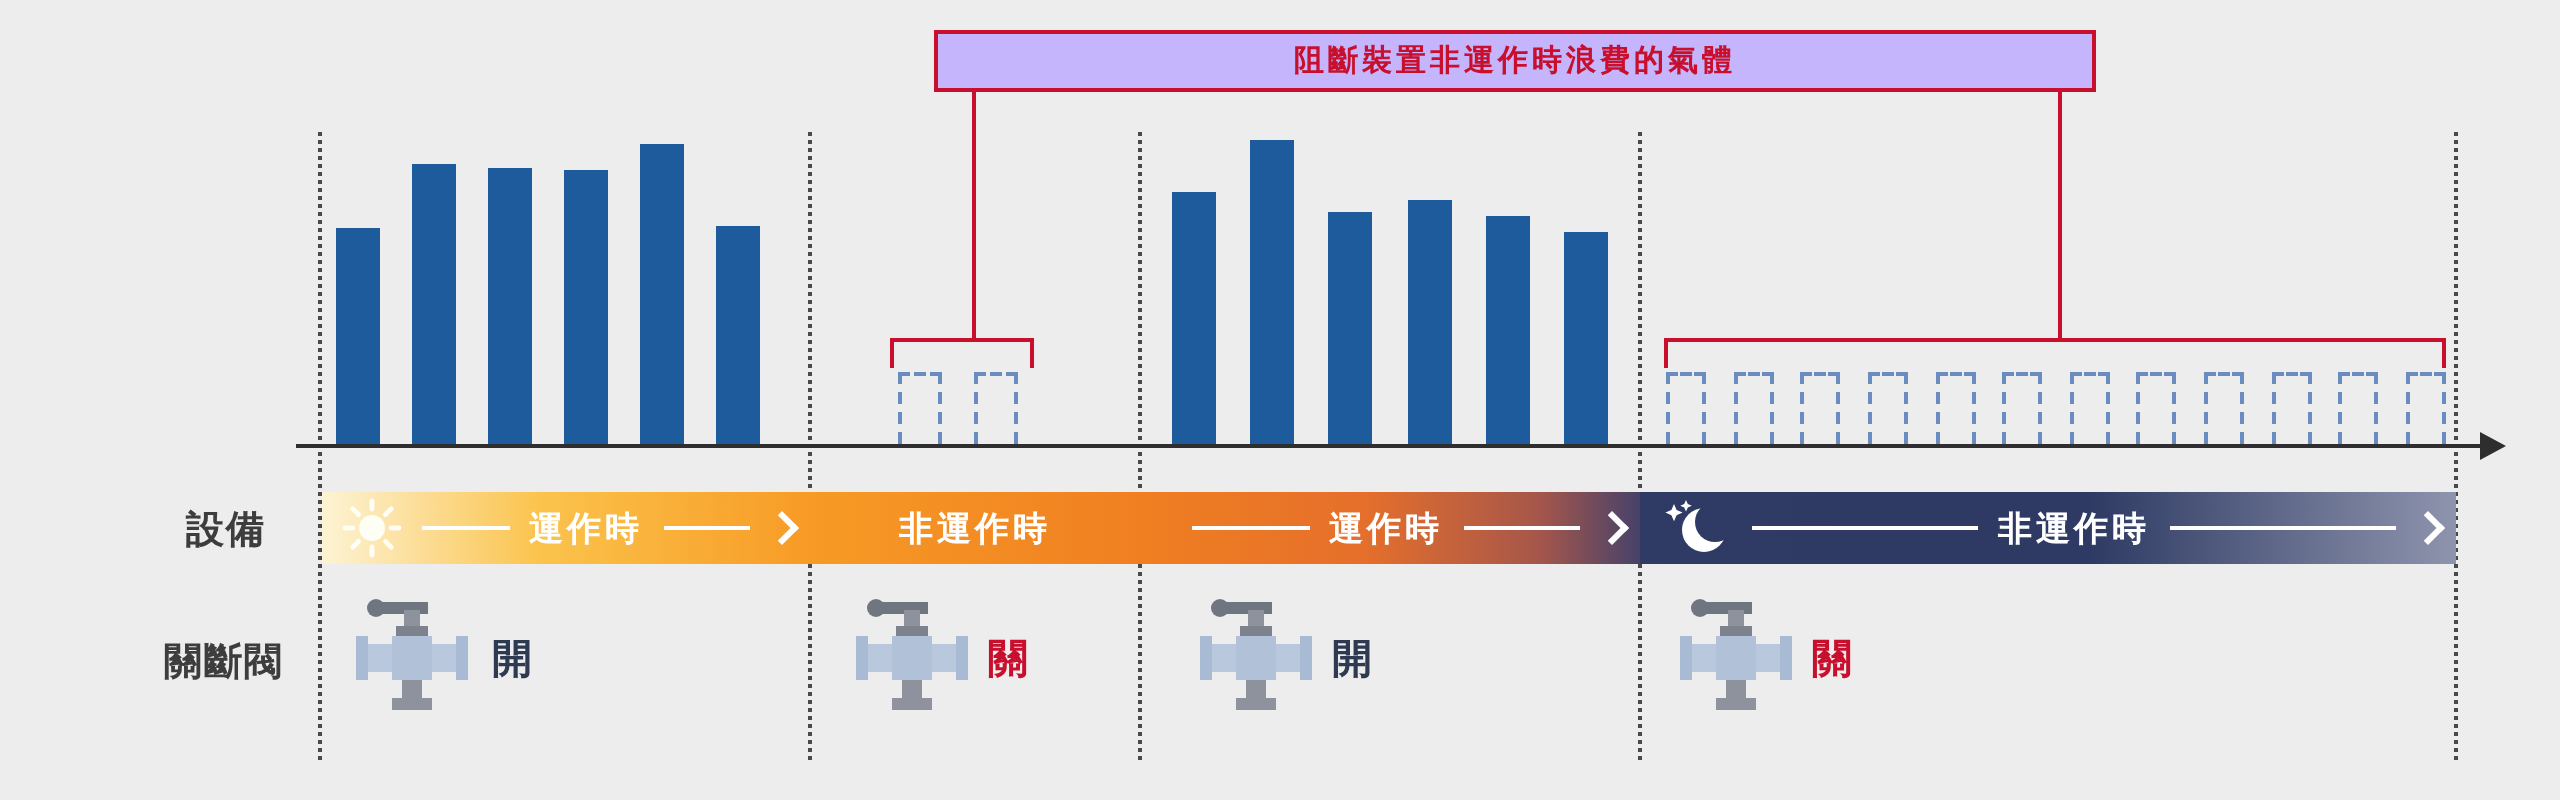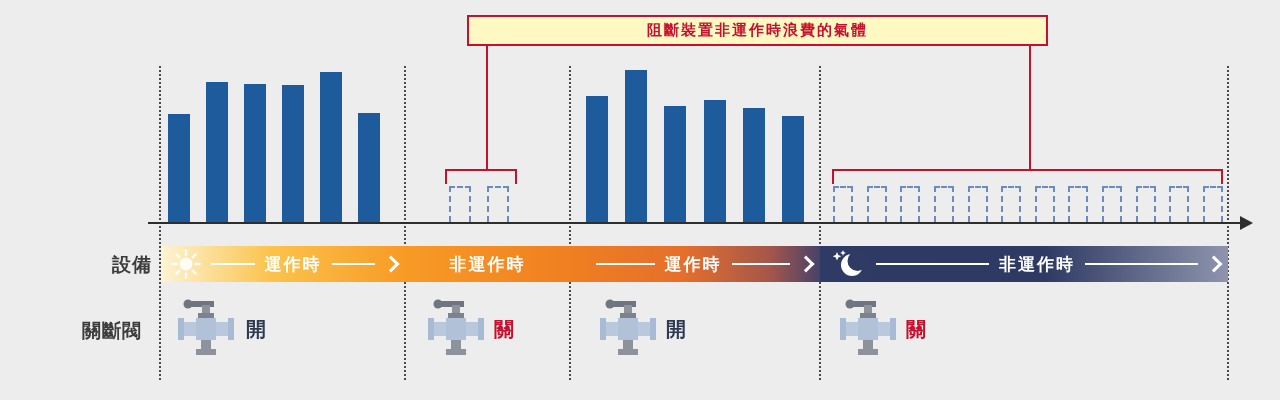--- a/index.html
+++ b/index.html
@@ -15,21 +15,21 @@
   .axis-arrow{position:absolute;left:1240px;top:216px;width:0;height:0;border-left:13px solid #2e2e2e;border-top:7px solid transparent;border-bottom:7px solid transparent;}
 
   .bars{position:absolute;bottom:178px;height:160px;display:flex;align-items:flex-end;justify-content:space-between;}
   .bar{width:22px;box-sizing:border-box;flex:0 0 auto;}
   .bar.solid{background:#1e5b9c;}
   .bar.dashed{border:2px dashed #6b8cbf;border-bottom:none;background:transparent;}
   .bars-4 .bar{width:20px;}
 
   .overlay{position:absolute;left:0;top:0;pointer-events:none;}
 
-  .callout{position:absolute;left:467px;top:15px;width:581px;height:31px;background:#fef9c3;border:2px solid #c8102e;box-sizing:border-box;display:flex;align-items:center;justify-content:center;}
+  .callout{position:absolute;left:467px;top:15px;width:581px;height:31px;background:#c4b5fd;border:2px solid #c8102e;box-sizing:border-box;display:flex;align-items:center;justify-content:center;}
   .callout span{color:#c8102e;font-weight:bold;font-size:15px;letter-spacing:2px;}
 
   .seg{position:absolute;top:246px;height:36px;display:flex;align-items:center;box-sizing:border-box;}
   .seg-label{color:#ffffff;font-weight:bold;font-size:17px;letter-spacing:2px;white-space:nowrap;}
   .shaft{height:2px;background:#ffffff;flex:1 1 auto;margin:0 10px;min-width:8px;}
   .chev{width:9px;height:9px;border-top:3px solid #ffffff;border-right:3px solid #ffffff;transform:rotate(45deg);margin-right:8px;flex:0 0 auto;}
   .seg1{left:161px;width:244px;background:linear-gradient(90deg,#fdf3d4 0%,#fbc34c 45%,#f79b25 100%);padding-left:10px;}
   .seg2{left:405px;width:165px;background:linear-gradient(90deg,#f79b25 0%,#f07f21 100%);justify-content:center;}
   .seg3{left:570px;width:250px;background:linear-gradient(90deg,#f07f21 0%,#e56f2b 45%,#a5564b 80%,#46426a 100%);padding-left:16px;}
   .seg4{left:820px;width:408px;background:linear-gradient(90deg,#2f3a65 0%,#2e3a63 55%,#8e94ad 100%);padding-left:10px;}
@@ -38,21 +38,21 @@
   .valve{position:absolute;top:297px;}
   .valve-state{position:absolute;font-size:20px;font-weight:bold;letter-spacing:1px;}
   .valve-state.open{color:#2e3a52;}
   .valve-state.closed{color:#c8102e;}
 </style>
 </head>
 <body>
 
 <div class="stage">
 
-  <div class="row-label" style="left:112px;top:252px">設備</div>
+  <div class="row-label" style="left:93px;top:252px">設備</div>
   <div class="row-label" style="left:82px;top:318px">關斷閥</div>
 
   <div class="vline" style="left:159px"></div>
   <div class="vline" style="left:404px"></div>
   <div class="vline" style="left:569px"></div>
   <div class="vline" style="left:819px"></div>
   <div class="vline" style="left:1227px"></div>
 
   <div class="axis"></div>
   <div class="axis-arrow"></div>

